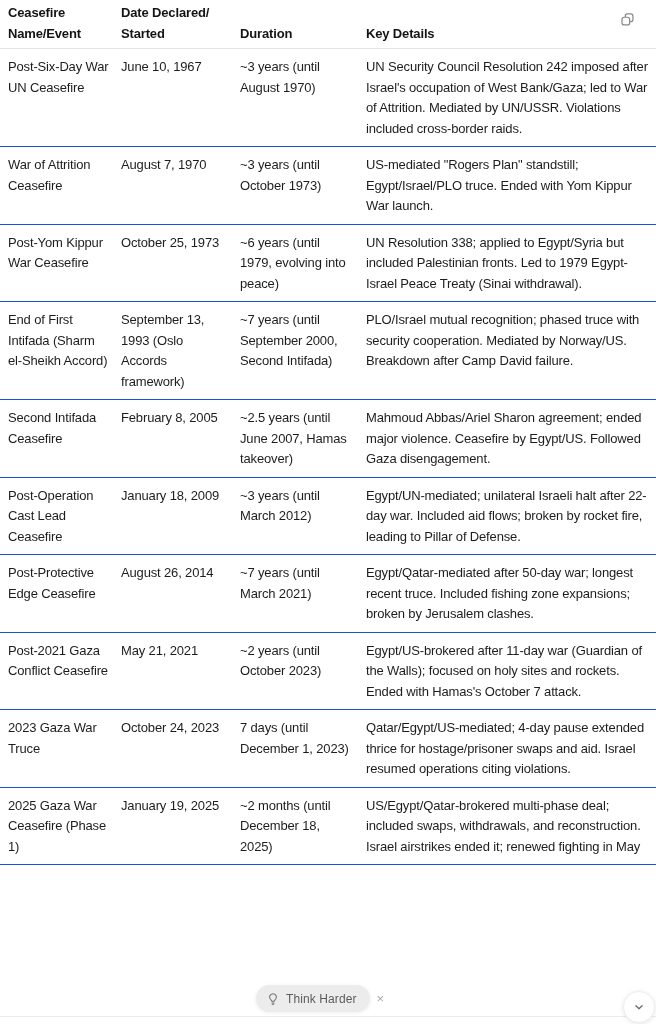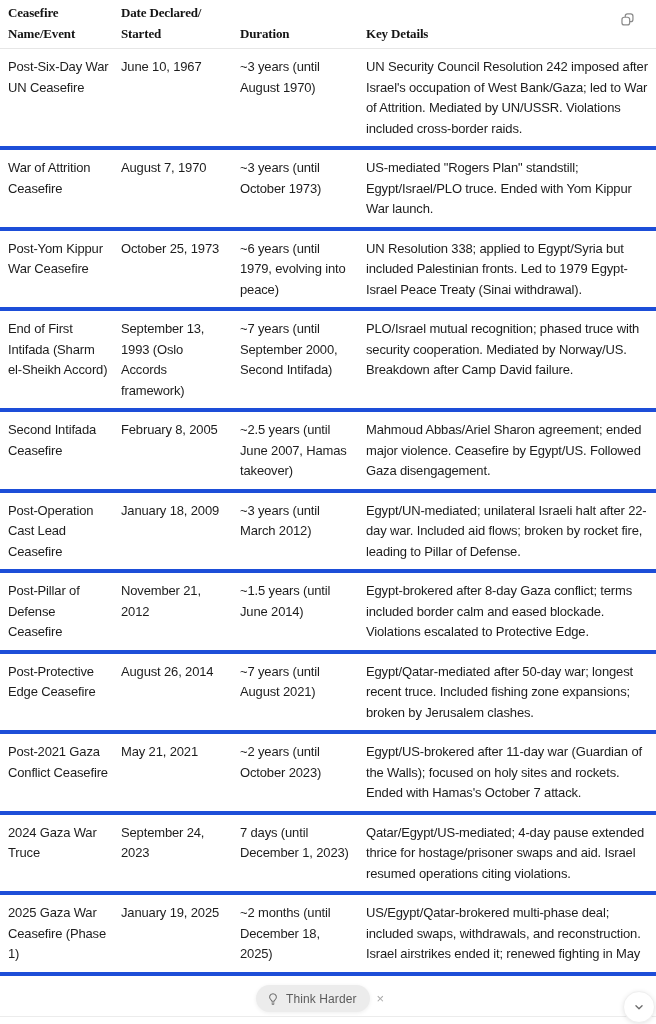--- a/index.html
+++ b/index.html
@@ -25,26 +25,25 @@
   .cf-table col.c2 { width:119px; }
   .cf-table col.c3 { width:126px; }
   .cf-table col.c4 { width:290px; }
   .cf-table th {
     text-align:left;
     vertical-align:bottom;
     font-weight:700;
     color:#141414;
     padding:3px 14px 4px 0;
     border-bottom:1px solid #e6e6e6;
-    font-family:Liberation Serif, serif;
   }
   .cf-table td {
     vertical-align:top;
     padding:8px 14px 7px 0;
-    border-bottom:4px solid #1d4ed8;
+    border-bottom:1px solid #1d4ed8;
   }
   .cf-table th:first-child, .cf-table td:first-child { padding-left:8px; padding-right:9px; }
   .cf-table th:nth-child(2), .cf-table td:nth-child(2) { padding-right:12px; }
   .cf-table th:last-child, .cf-table td:last-child { padding-right:6px; }
 
   
   .copy-btn {
     position:absolute; top:6px; right:16px;
     width:26px; height:26px;
     border:none; background:transparent; cursor:pointer;
@@ -154,44 +153,38 @@
     </tr>
 
 
     <tr>
       <td>Post-Operation Cast Lead Ceasefire</td>
       <td>January 18, 2009</td>
       <td>~3 years (until March 2012)</td>
       <td>Egypt/UN-mediated; unilateral Israeli halt after 22-day war. Included aid flows; broken by rocket fire, leading to Pillar of Defense.</td>
     </tr>
 
-    <tr>
-      <td>Post-Pillar of Defense Ceasefire</td>
-      <td>November 21, 2012</td>
-      <td>~1.5 years (until June 2014)</td>
-      <td>Egypt-brokered after 8-day Gaza conflict; terms included border calm and eased blockade. Violations escalated to Protective Edge.</td>
-    </tr>
 
     <tr>
       <td>Post-Protective Edge Ceasefire</td>
       <td>August 26, 2014</td>
-      <td>~7 years (until August 2021)</td>
+      <td>~7 years (until March 2021)</td>
       <td>Egypt/Qatar-mediated after 50-day war; longest recent truce. Included fishing zone expansions; broken by Jerusalem clashes.</td>
     </tr>
 
     <tr>
       <td>Post-2021 Gaza Conflict Ceasefire</td>
       <td>May 21, 2021</td>
       <td>~2 years (until October 2023)</td>
       <td>Egypt/US-brokered after 11-day war (Guardian of the Walls); focused on holy sites and rockets. Ended with Hamas's October 7 attack.</td>
     </tr>
 
     <tr>
-      <td>2024 Gaza War Truce</td>
-      <td>September 24, 2023</td>
+      <td>2023 Gaza War Truce</td>
+      <td>October 24, 2023</td>
       <td>7 days (until December 1, 2023)</td>
       <td>Qatar/Egypt/US-mediated; 4-day pause extended thrice for hostage/prisoner swaps and aid. Israel resumed operations citing violations.</td>
     </tr>
 
     <tr>
       <td>2025 Gaza War Ceasefire (Phase 1)</td>
       <td>January 19, 2025</td>
       <td>~2 months (until December 18, 2025)</td>
       <td>US/Egypt/Qatar-brokered multi-phase deal; included swaps, withdrawals, and reconstruction. Israel airstrikes ended it; renewed fighting in May</td>
     </tr>

